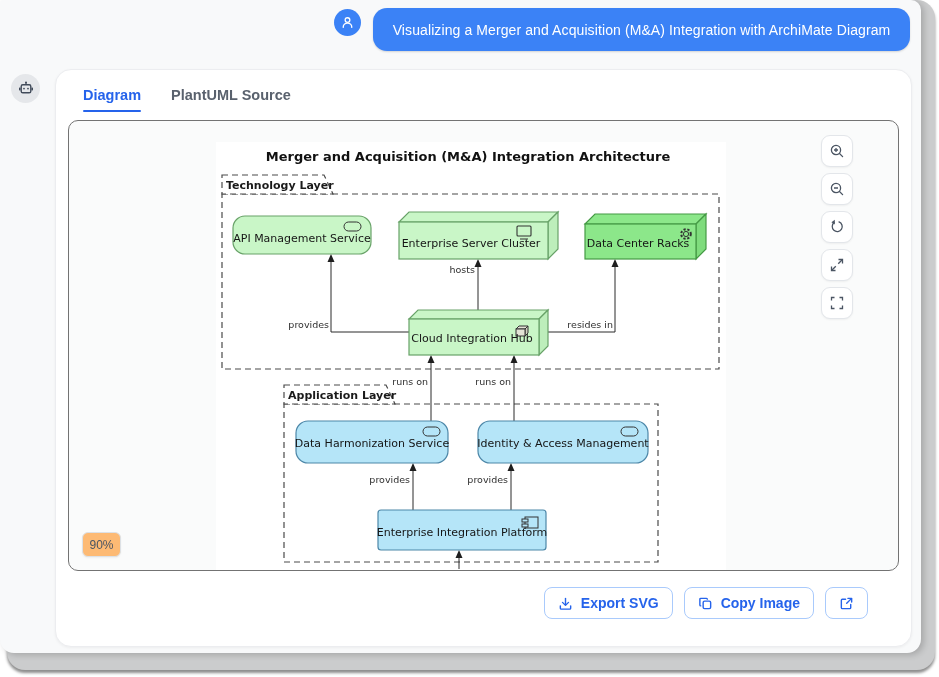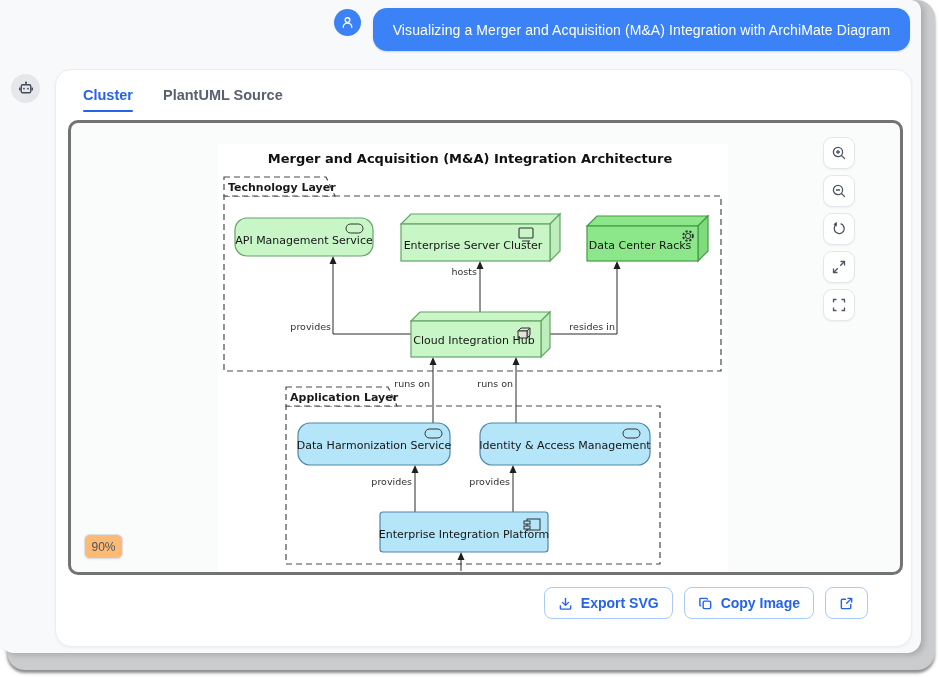--- a/index.html
+++ b/index.html
@@ -29,21 +29,21 @@
     background:#fff; border:1px solid #ecedf0; border-radius:16px;
     box-shadow:0 1px 3px rgba(0,0,0,.05); }
 
   .tabs { position:absolute; left:27px; top:0; height:51px; display:flex; gap:30px; }
   .tab { font-size:14.5px; font-weight:600; color:#59616d; padding-top:17px; cursor:pointer; }
   .tab.active { color:#2563eb; }
   .tab.active::after { content:""; display:block; height:2px; background:#2563eb;
     border-radius:1px; margin-top:7px; }
 
   .viewport { position:absolute; left:12px; top:50px; width:829px; height:449px;
-    background:#fafbfb; border:3px solid #737373; border-radius:10px; overflow:hidden; }
+    background:#fafbfb; border:1px solid #737373; border-radius:10px; overflow:hidden; }
 
   .diagram-canvas { position:absolute; left:147px; top:21px; width:510px; height:428px; }
   .diagram-canvas svg { display:block; background:#ffffff; }
 
   .controls { position:absolute; left:752px; top:14px; display:flex; flex-direction:column; gap:6px; }
   .ctrl-btn { width:30px; height:30px; background:#fff; border:1px solid #e3e6ea; border-radius:9px;
     display:flex; align-items:center; justify-content:center; color:#4b5563;
     box-shadow:0 1px 2px rgba(0,0,0,.05); cursor:pointer; }
 
   .zoom-badge { position:absolute; left:13px; top:411px; min-width:37px; height:23px;
@@ -85,21 +85,21 @@
         <rect x="3.2" y="3.8" width="9.6" height="8" rx="1.6" fill="none" stroke="#414b5a" stroke-width="1.4"></rect>
         <rect x="1" y="6.4" width="1.6" height="3" rx="0.6" fill="#414b5a"></rect>
         <rect x="13.4" y="6.4" width="1.6" height="3" rx="0.6" fill="#414b5a"></rect>
         <circle cx="6" cy="7.6" r="0.9" fill="#414b5a"></circle>
         <circle cx="10" cy="7.6" r="0.9" fill="#414b5a"></circle>
       </svg>
     </div>
 
     <div class="card">
       <div class="tabs">
-        <div class="tab active">Cluster</div>
+        <div class="tab active">Diagram</div>
         <div class="tab">PlantUML Source</div>
       </div>
 
       <div class="viewport">
 
         <div class="diagram-canvas">
           <svg width="510" height="428" viewBox="0 0 510 428">
 
             <text class="dg-title" x="252" y="19" text-anchor="middle">Merger and Acquisition (M&amp;A) Integration Architecture</text>
 

